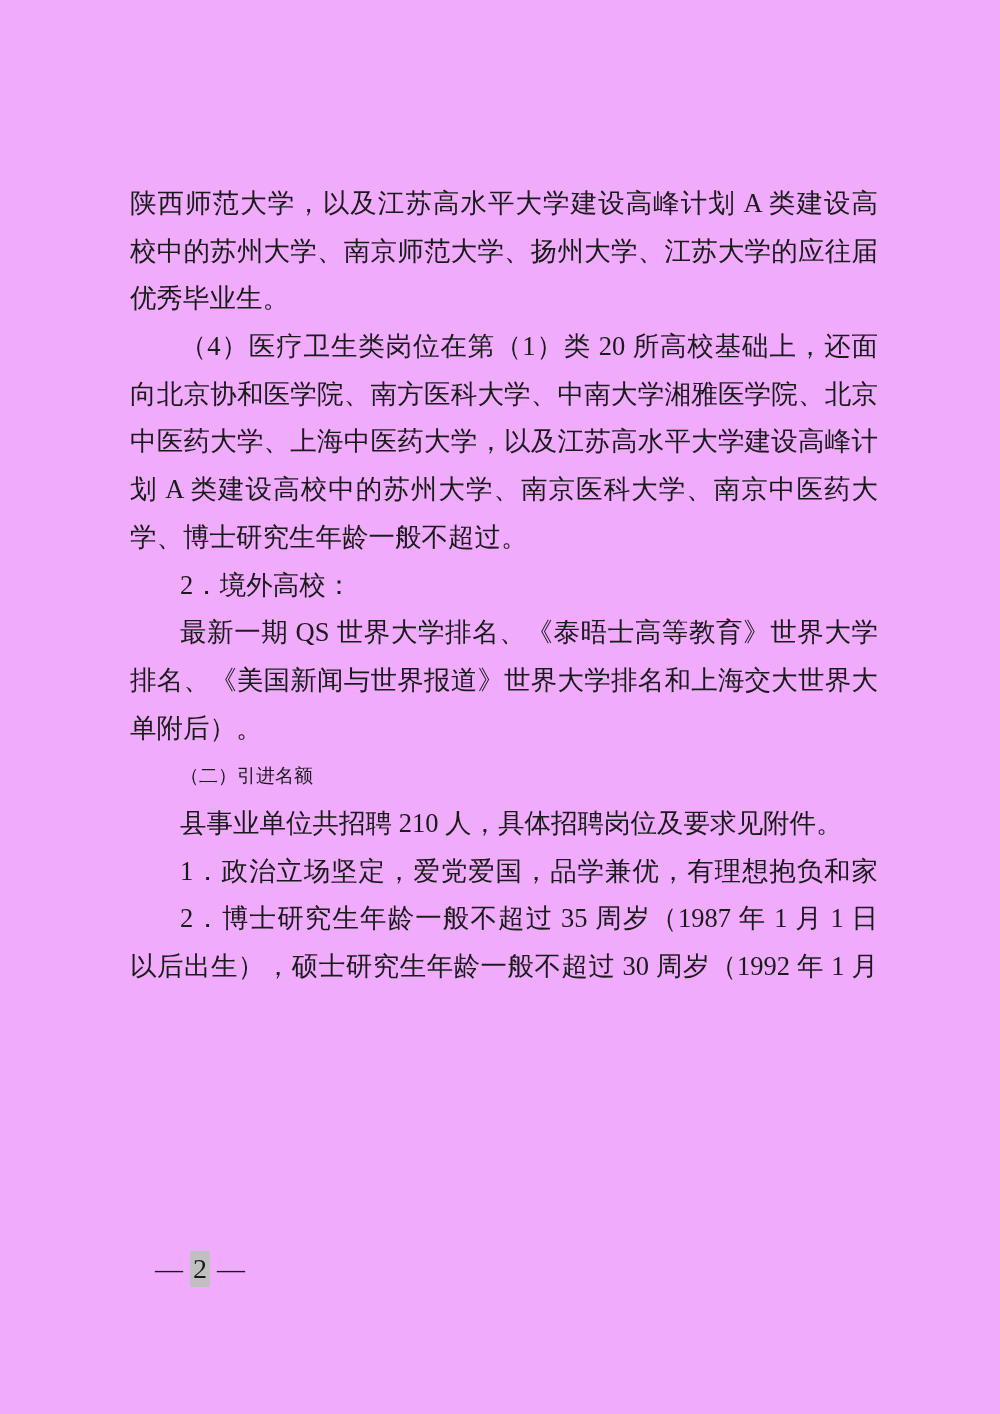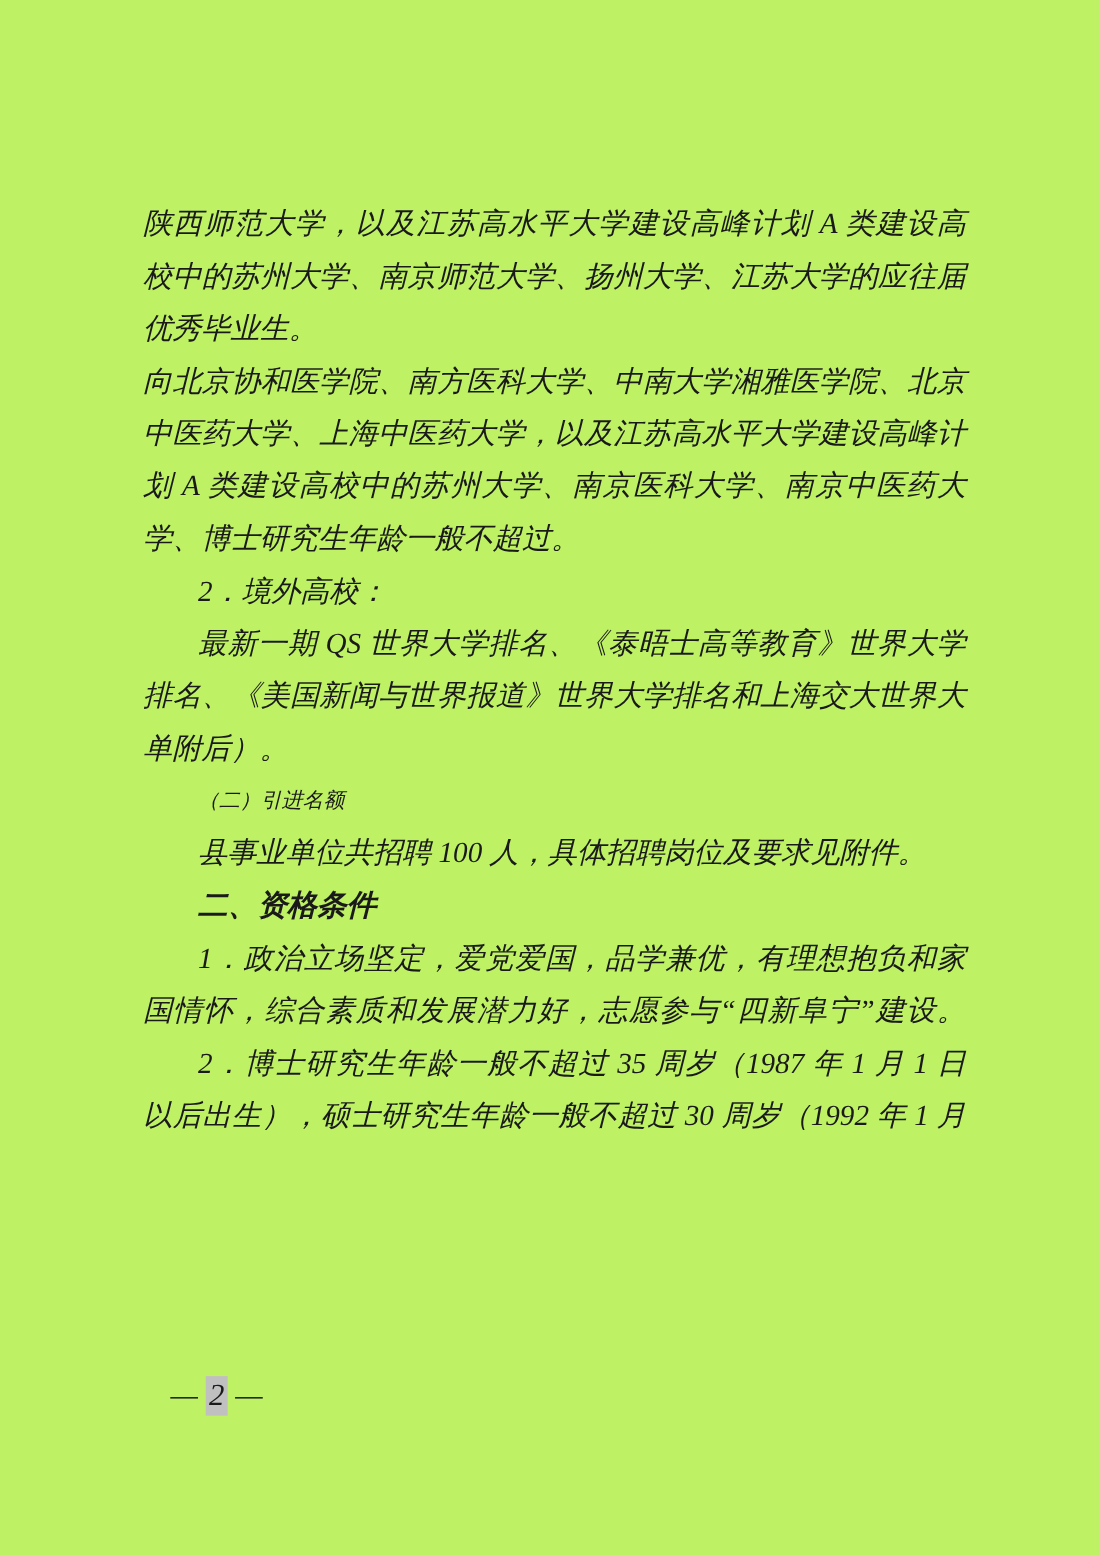--- a/index.html
+++ b/index.html
@@ -4,25 +4,24 @@
 <style>
   html, body {
     margin: 0;
     padding: 0;
     background: #ffffff;
   }
   .page {
     position: relative;
     width: 1000px;
     height: 1414px;
-    background: #bef264;
+    background: #f0abfc;
     overflow: hidden;
     font-family: "Liberation Serif", "DejaVu Serif", serif;
     color: #1a1a1a;
-    font-style: italic;
   }
   .text-block {
     position: absolute;
     left: 130px;
     top: 180px;
     width: 748px;
   }
   .line {
     height: 47.7px;
     line-height: 47.7px;
@@ -70,33 +69,32 @@
 </head>
 <body>
 
 <div class="page">
 
   <div class="text-block">
 
   <div class="line">陕西师范大学，以及江苏高水平大学建设高峰计划 A 类建设高</div>
       <div class="line">校中的苏州大学、南京师范大学、扬州大学、江苏大学的应往届</div>
       <div class="line left">优秀毕业生。</div>
+      <div class="line indent">（4）医疗卫生类岗位在第（1）类 20 所高校基础上，还面</div>
       <div class="line">向北京协和医学院、南方医科大学、中南大学湘雅医学院、北京</div>
       <div class="line">中医药大学、上海中医药大学，以及江苏高水平大学建设高峰计</div>
       <div class="line">划 A 类建设高校中的苏州大学、南京医科大学、南京中医药大</div>
       <div class="line left">学、博士研究生年龄一般不超过。</div>
       <div class="line indent left">2．境外高校：</div>
       <div class="line indent">最新一期 QS 世界大学排名、《泰晤士高等教育》世界大学</div>
       <div class="line">排名、《美国新闻与世界报道》世界大学排名和上海交大世界大</div>
       <div class="line left">单附后）。</div>
       <div class="line indent left kaiti">（二）引进名额</div>
-      <div class="line indent left">县事业单位共招聘 100 人，具体招聘岗位及要求见附件。</div>
-      <div class="line indent left heading">二、资格条件</div>
+      <div class="line indent left">县事业单位共招聘 210 人，具体招聘岗位及要求见附件。</div>
       <div class="line indent">1．政治立场坚定，爱党爱国，品学兼优，有理想抱负和家</div>
-      <div class="line">国情怀，综合素质和发展潜力好，志愿参与“四新阜宁”建设。</div>
       <div class="line indent">2．博士研究生年龄一般不超过 35 周岁（1987 年 1 月 1 日</div>
       <div class="line">以后出生），硕士研究生年龄一般不超过 30 周岁（1992 年 1 月</div>
     </div>
 
   <div class="footer">
     <span class="dash">—</span><span class="page-num">2</span><span class="dash">—</span>
   </div>
 
 </div>
 

